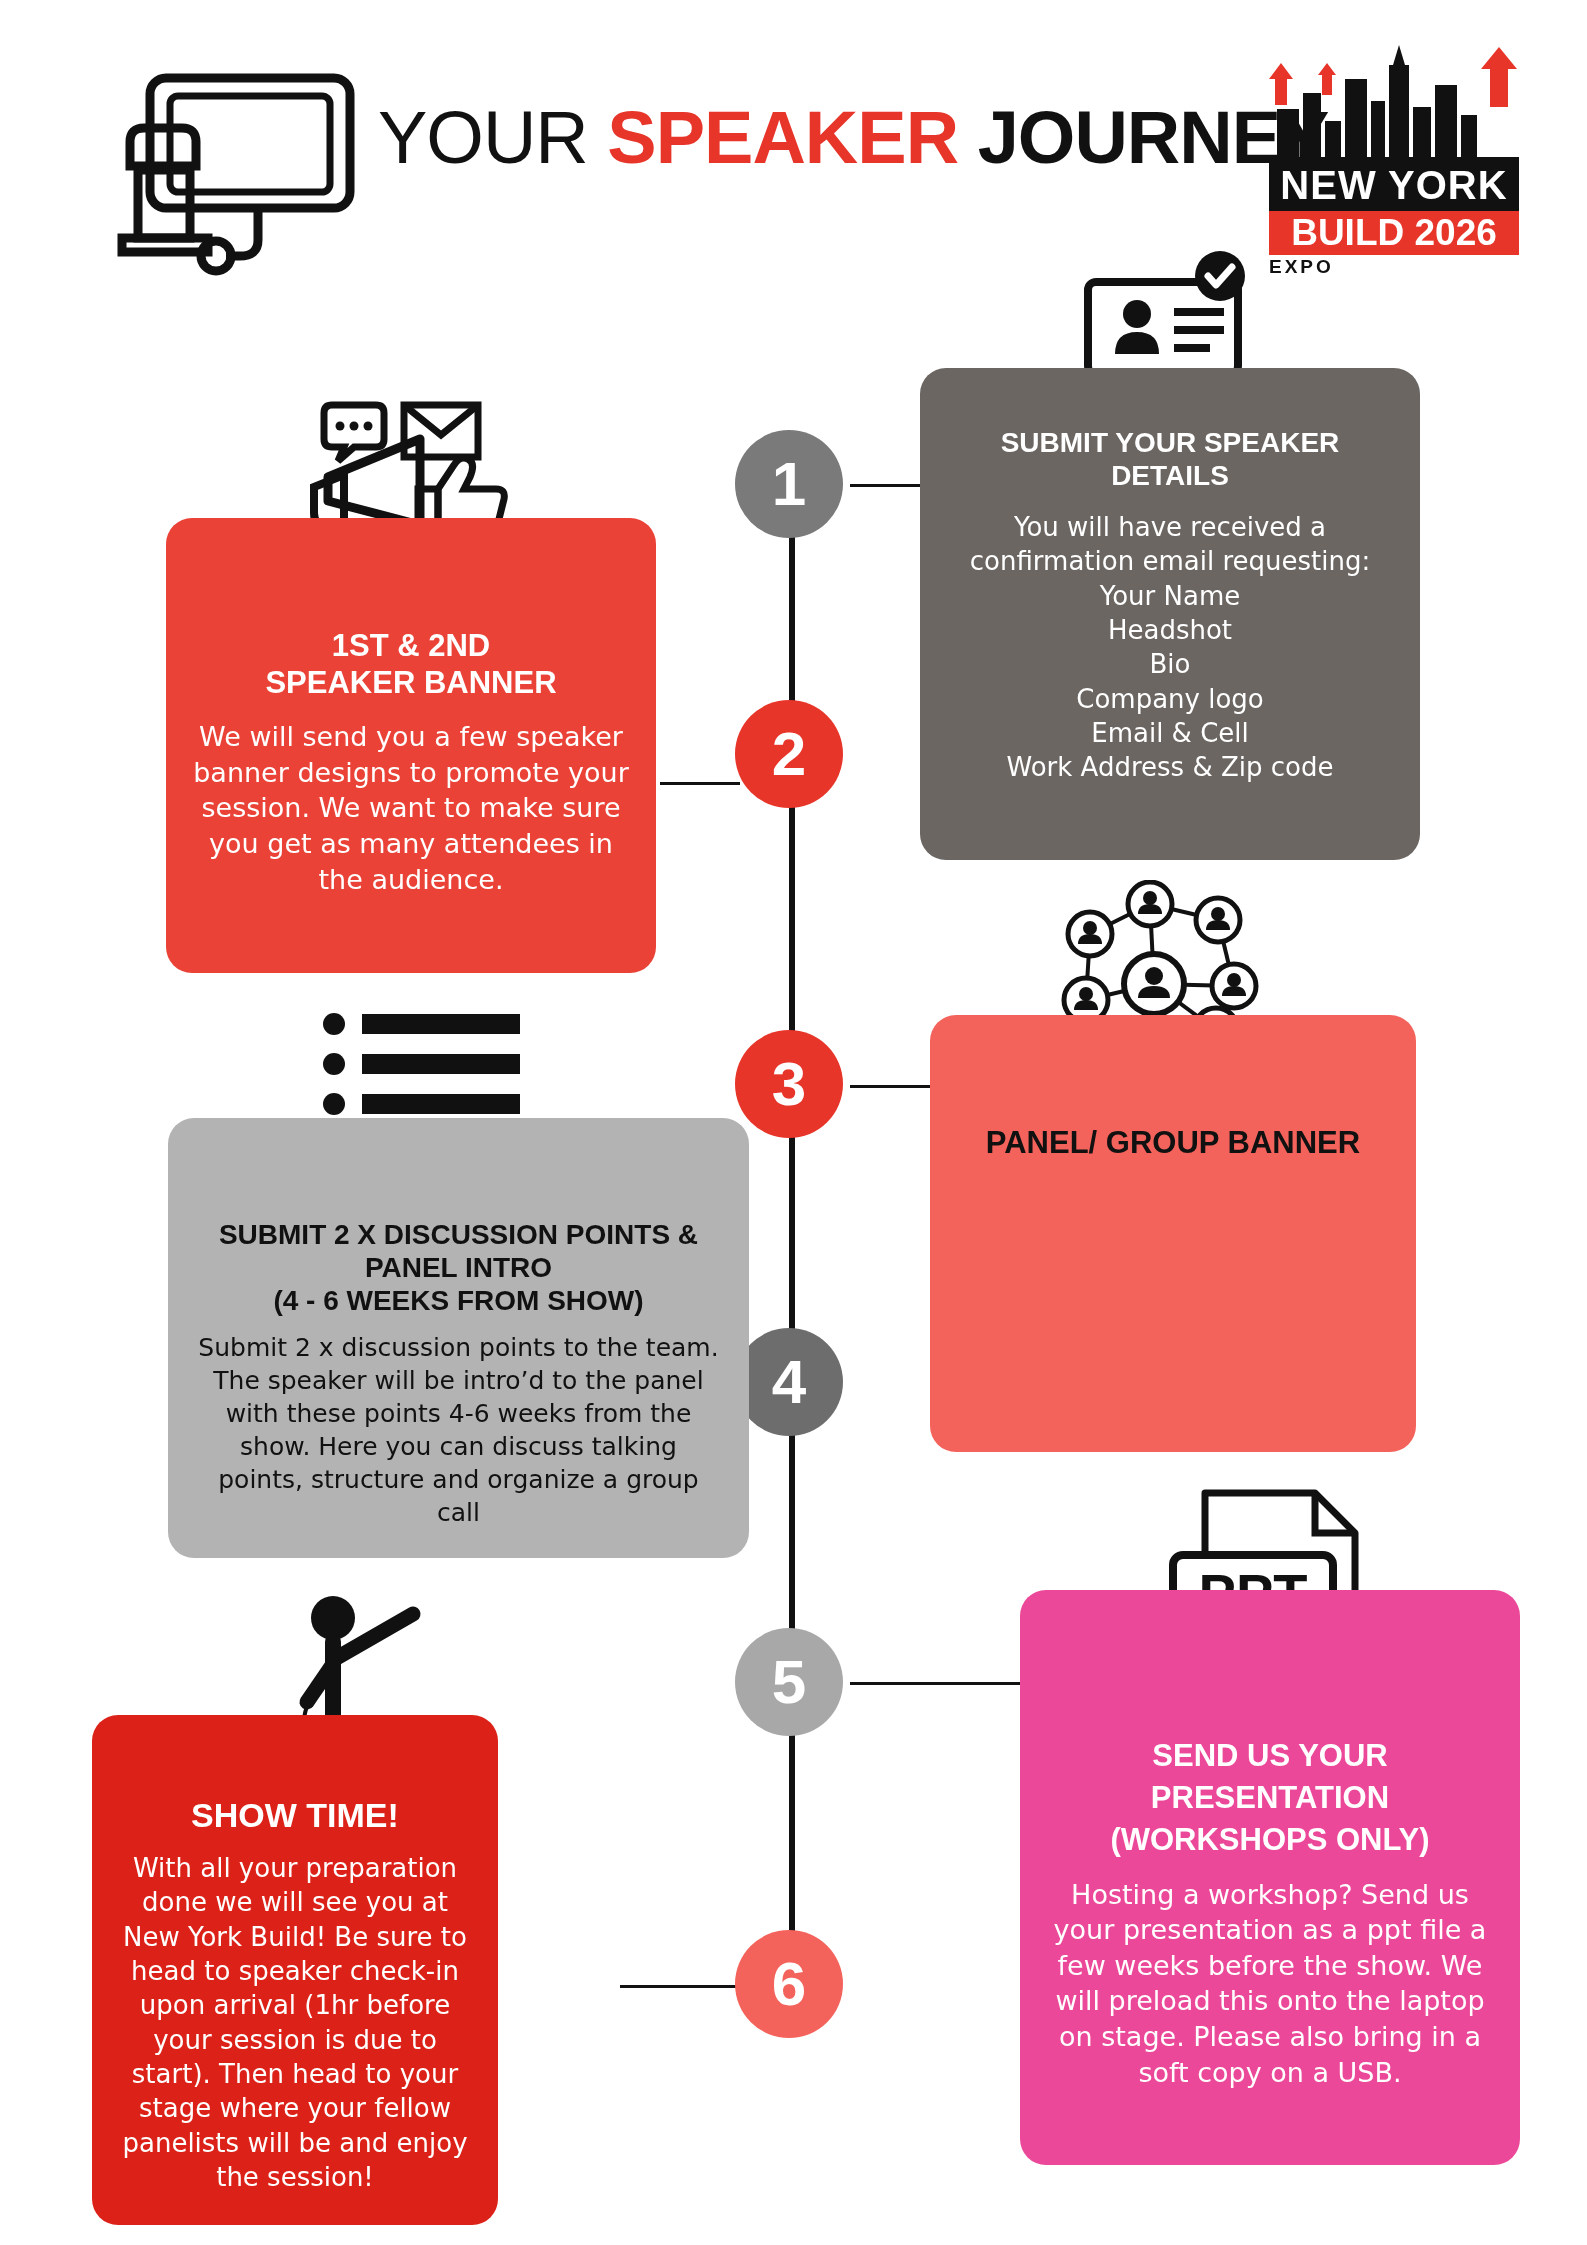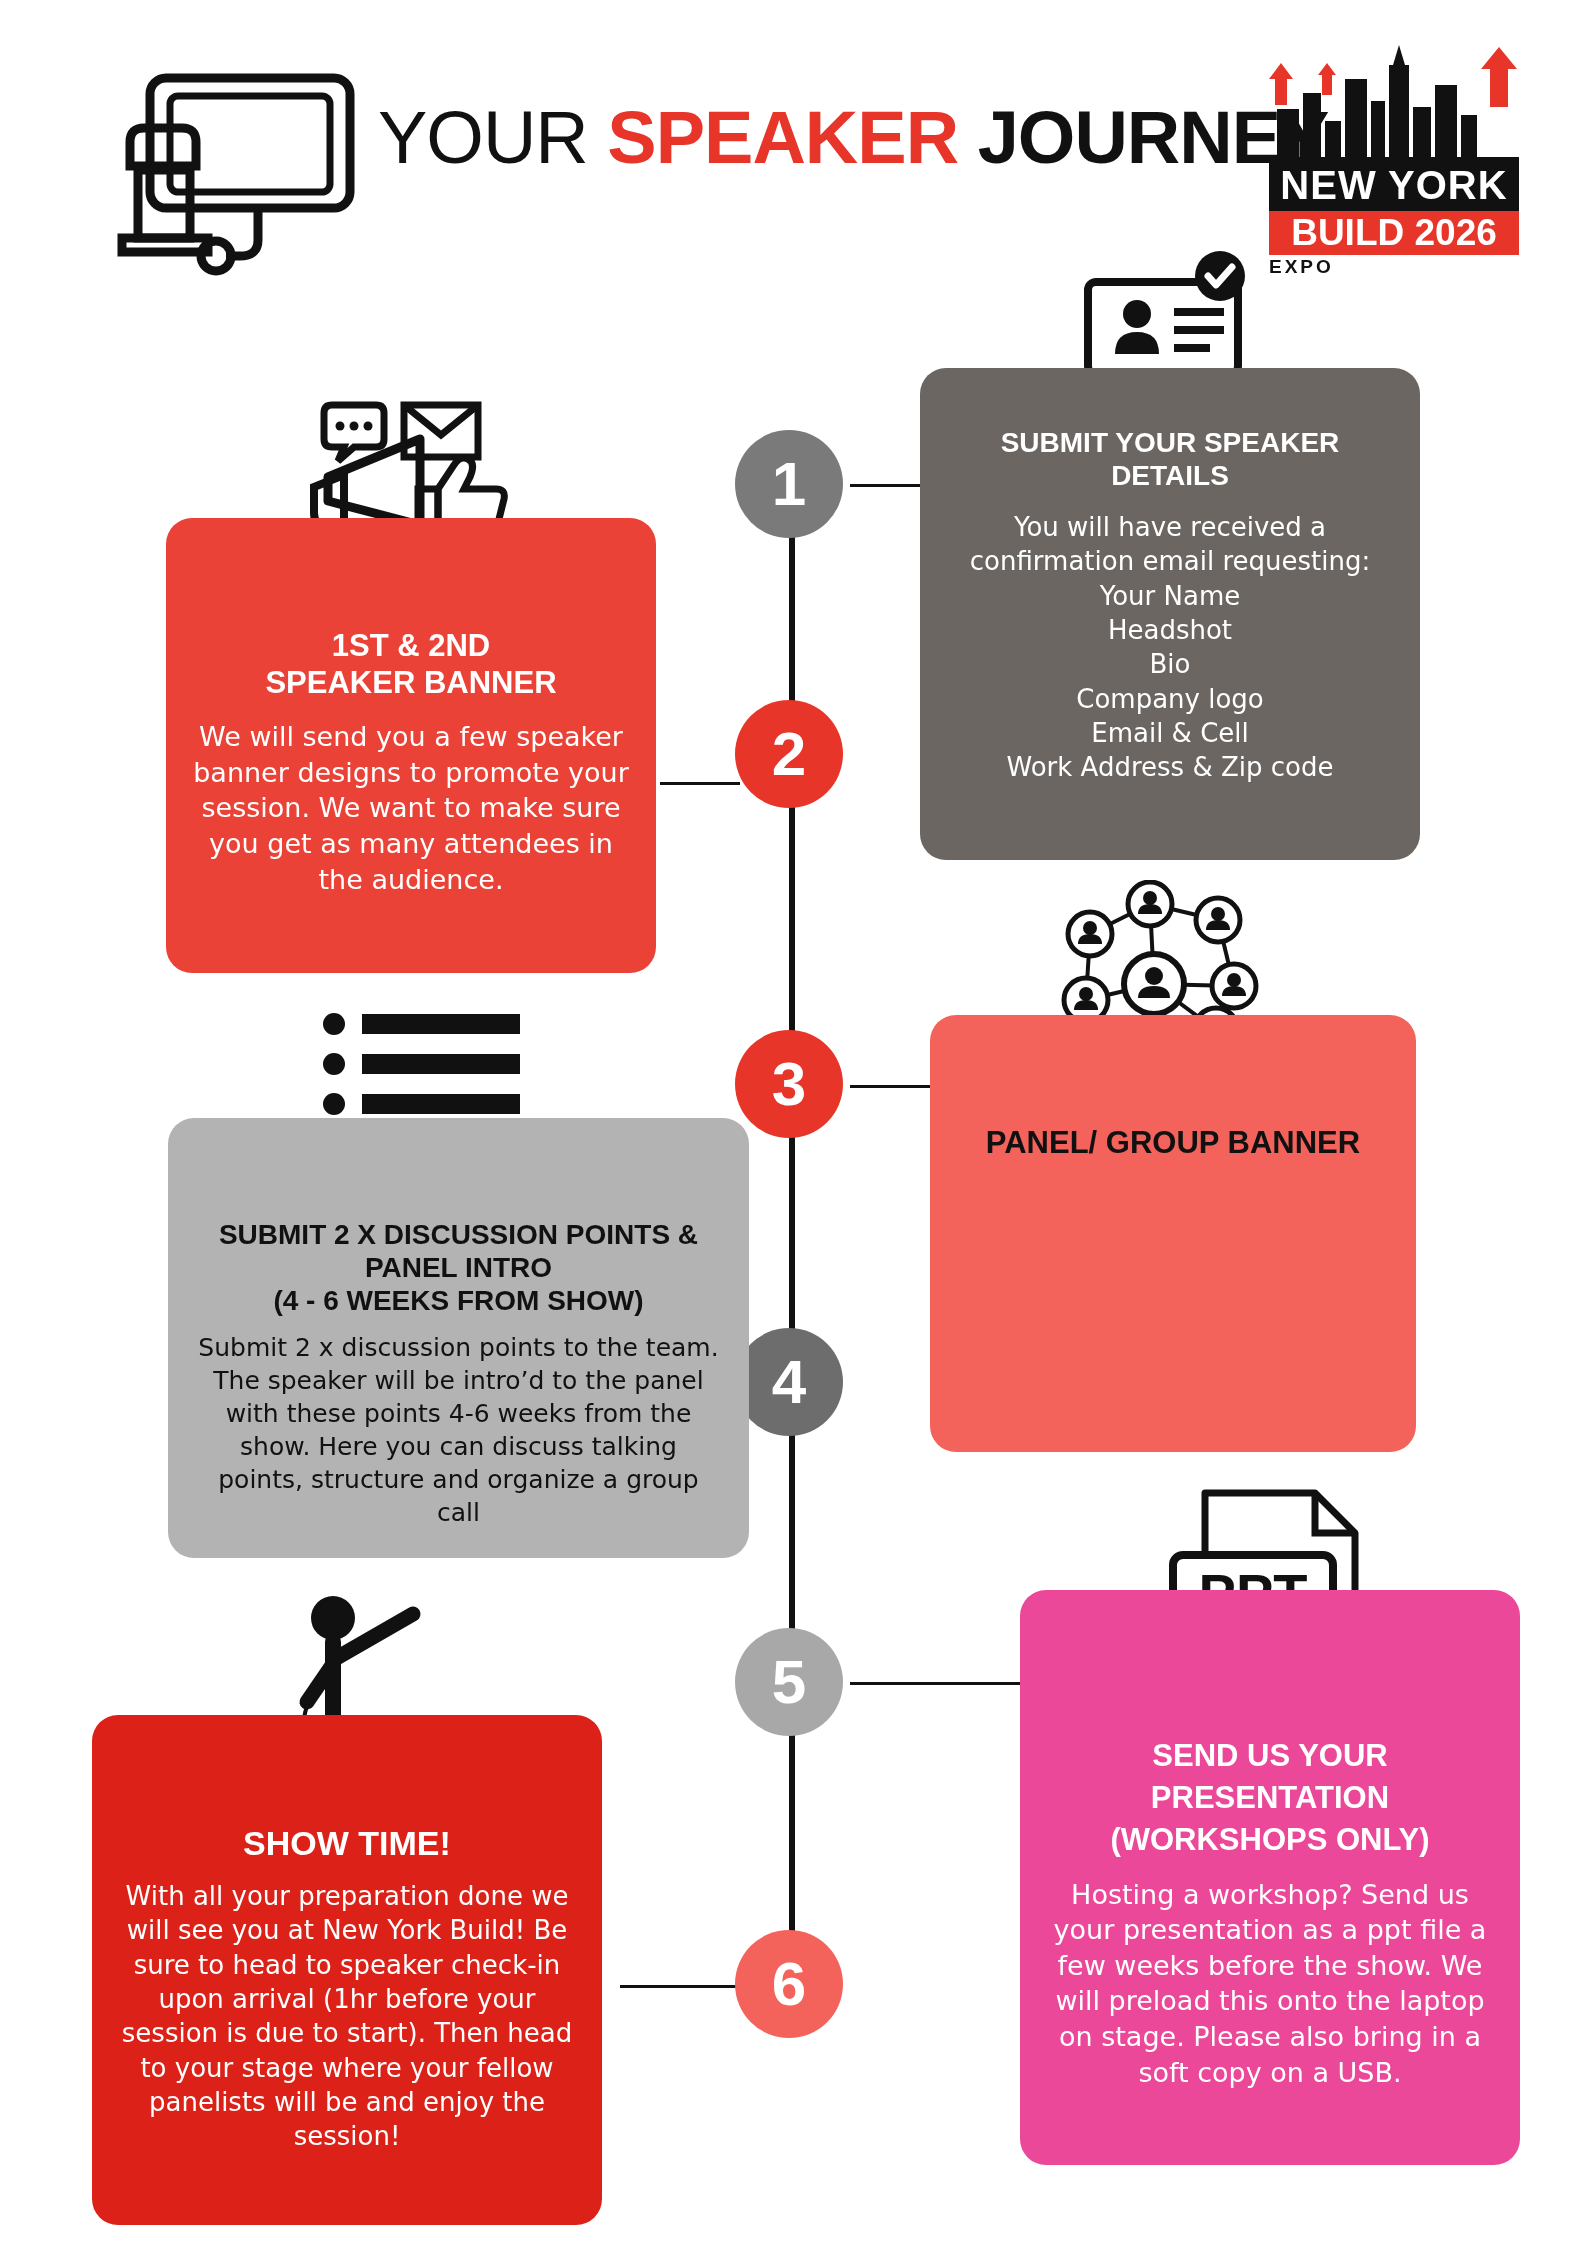--- a/index.html
+++ b/index.html
@@ -285,18 +285,18 @@
       <path d="M48 70 L128 24" stroke="#111" stroke-width="15" stroke-linecap="round"></path>
       <path d="M48 74 L22 112" stroke="#111" stroke-width="15" stroke-linecap="round"></path>
       <path d="M48 136 L30 200" stroke="#111" stroke-width="15" stroke-linecap="round"></path>
       <path d="M48 136 L66 200" stroke="#111" stroke-width="15" stroke-linecap="round"></path>
       <path d="M24 112 Q14 132 24 150" fill="none" stroke="#111" stroke-width="4"></path>
     </svg>
   </div>
 
   <div class="circle c-salmon" style="left:735px;top:1930px;">6</div>
 
-  <div class="card card-crimson" style="left:92px;top:1715px;width:510px;height:510px;padding-top:108px;">
+  <div class="card card-crimson" style="left:92px;top:1715px;width:406px;height:510px;padding-top:80px;">
     <h3 style="font-size:34px;">SHOW TIME!</h3>
     <p style="font-size:26px;margin-top:16px;">With all your preparation done we will see you at New York Build! Be sure to head to speaker check-in upon arrival (1hr before your session is due to start). Then head to your stage where your fellow panelists will be and enjoy the session!</p>
   </div>
 
 </div>
 
 </body></html>

